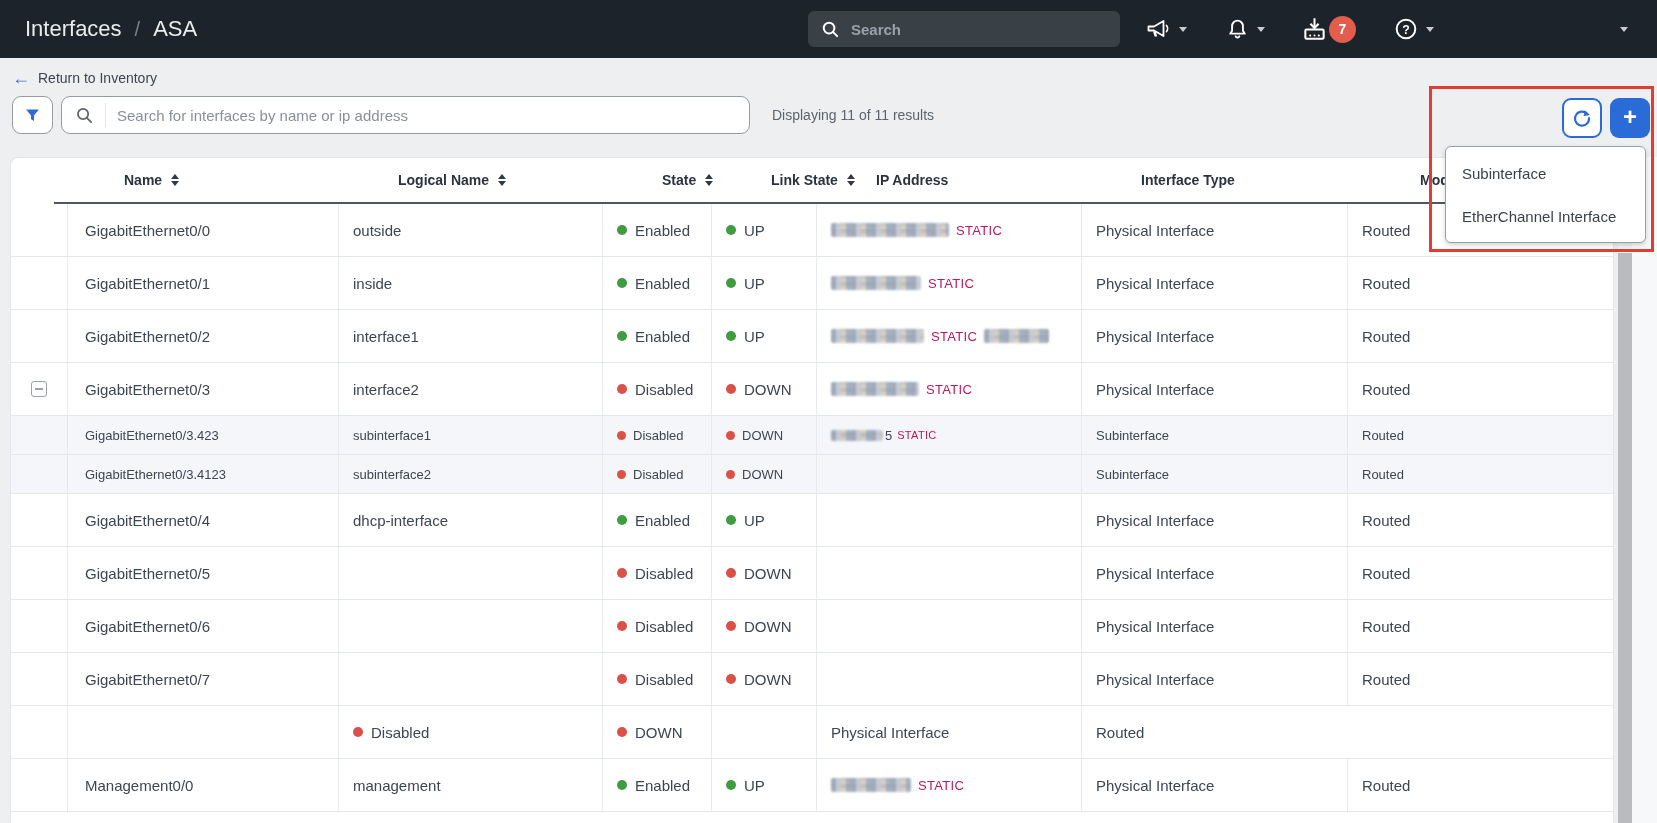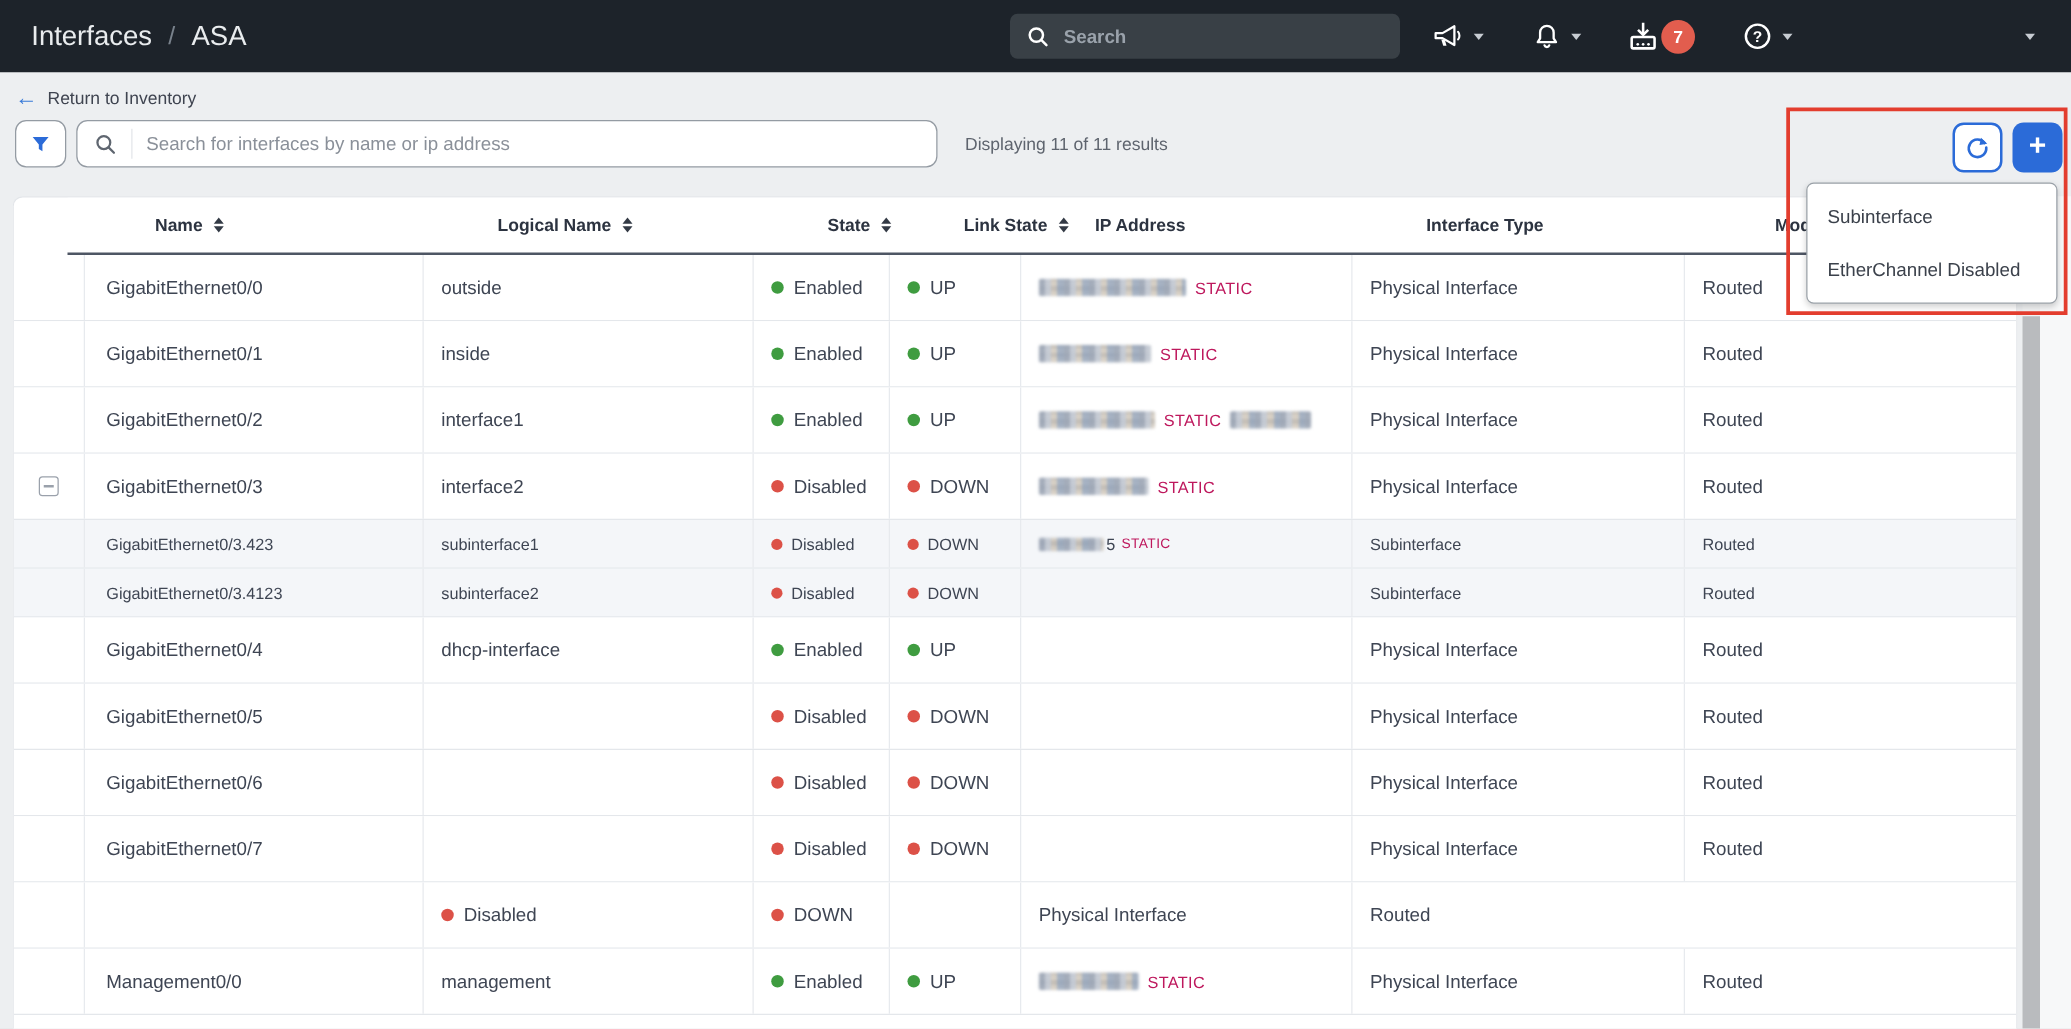--- a/index.html
+++ b/index.html
@@ -477,18 +477,18 @@
       </div>
     <div class="partial"></div>
   </div>
 
   <div class="right-gap"></div>
   <div class="scroll-track"></div>
   <div class="scroll-thumb"></div>
 
   <div class="dropdown">
       <div class="menu-item">Subinterface</div>
-      <div class="menu-item">EtherChannel Disabled</div>
+      <div class="menu-item">EtherChannel Interface</div>
     </div>
 
   <div class="annotation"></div>
 
 </div>
 
 </body></html>

